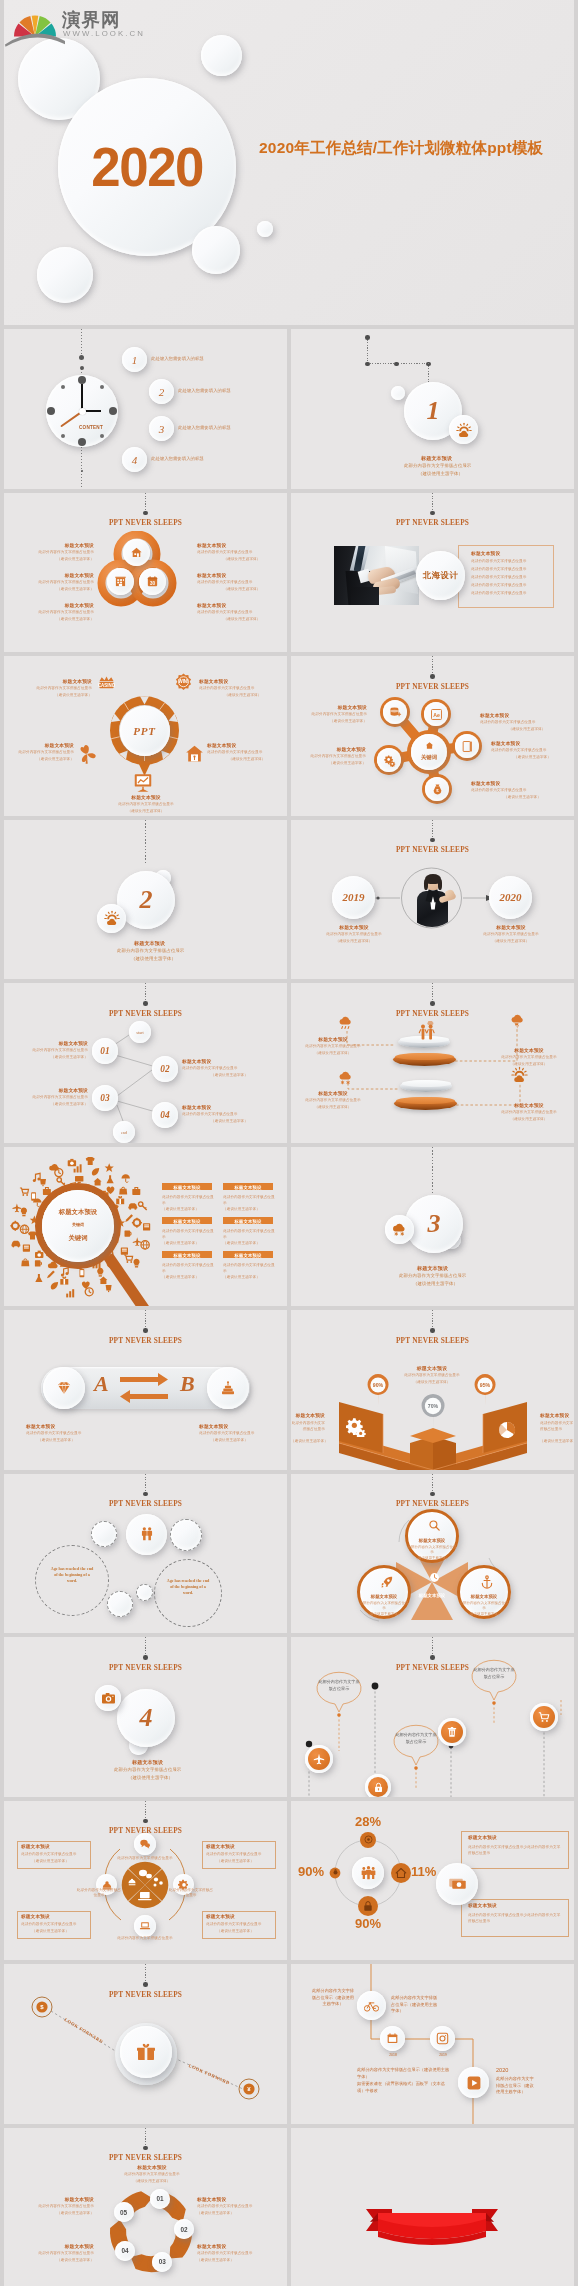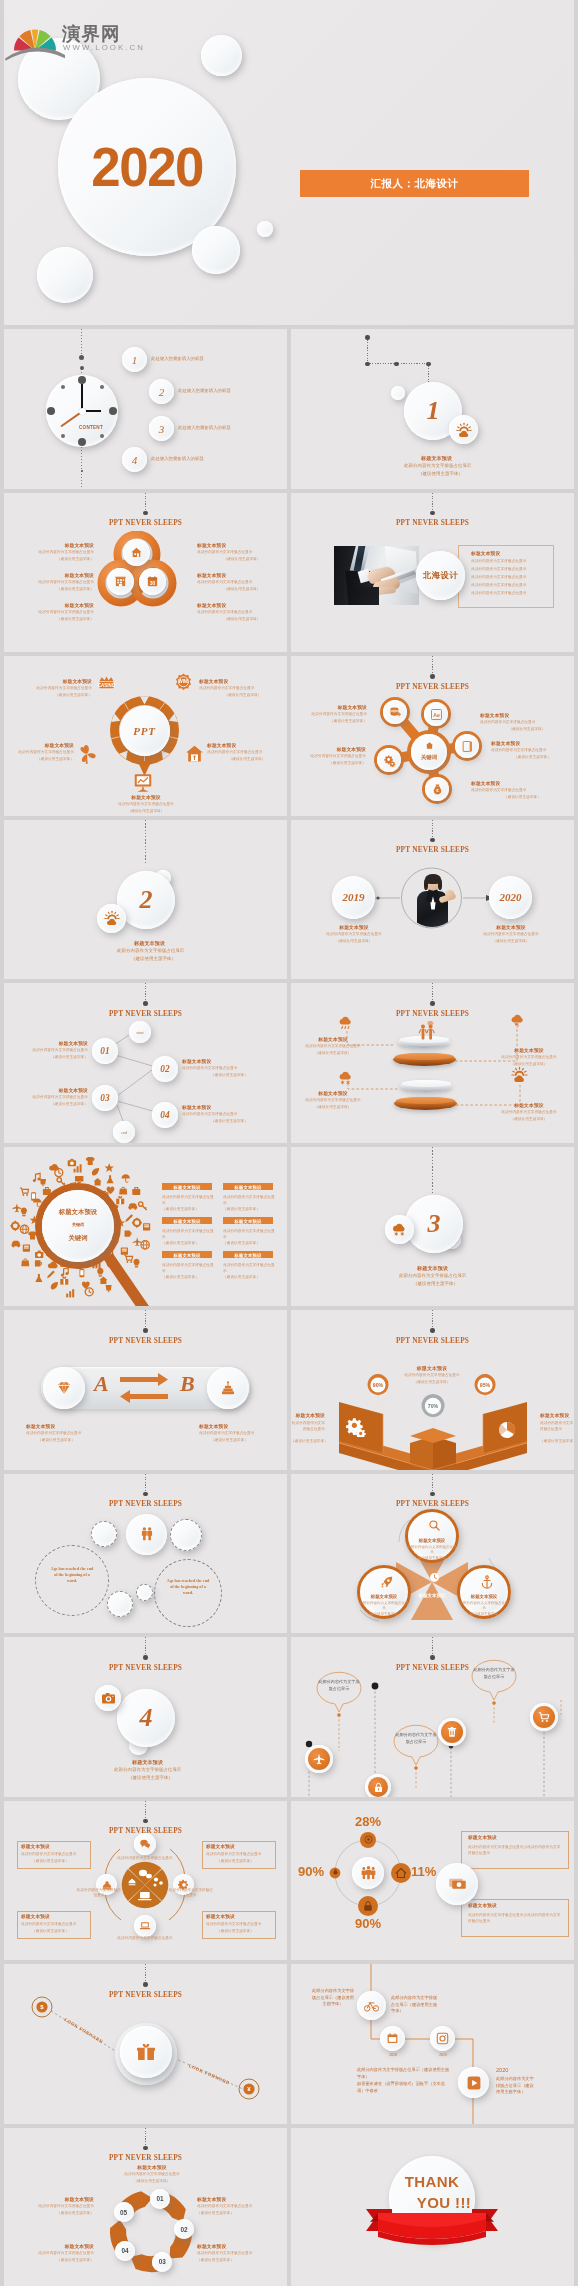--- a/index.html
+++ b/index.html
@@ -28,36 +28,34 @@
   <div class="wc" style="left:197px;top:35px;width:41px;height:41px;"></div>
   <div class="wc" style="left:54px;top:78px;width:178px;height:178px;">
      <div class="abs" style="left:0;top:0;width:100%;height:100%;display:flex;align-items:center;justify-content:center;">
           <span style="font-size:55px;font-weight:bold;color:#c8651f;display:inline-block;transform:scaleX(.96);letter-spacing:-1.5px;">2020</span>
         </div>
   </div>
   <div class="wc" style="left:33px;top:247px;width:56px;height:56px;"></div>
   <div class="wc" style="left:188px;top:226px;width:48px;height:48px;"></div>
   <div class="wc" style="left:253px;top:221px;width:16px;height:16px;"></div>
 
-  <div class="abs" style="left:0px;top:0px;width:170px;height:46px;margin-top:14px;">
+  <div class="abs" style="left:0px;top:0px;width:170px;height:46px;">
     <svg width="64" height="48" viewBox="0 0 64 48" style="position:absolute;left:0px;top:-1px;">
       <path d="M 10.0 37.5 A 21 21 0 0 1 14.5 24.6 L 29.4 36.3 A 2.0 2.0 0 0 0 29.0 37.5 Z" fill="#cf3345"></path>
       <path d="M 15.4 23.4 A 21 21 0 0 1 26.3 17.0 L 30.6 35.6 A 2.0 2.0 0 0 0 29.5 36.2 Z" fill="#e07b28"></path>
       <path d="M 27.7 16.8 A 21 21 0 0 1 34.3 16.8 L 31.3 35.5 A 2.0 2.0 0 0 0 30.7 35.5 Z" fill="#f0a82a"></path>
       <path d="M 35.7 17.0 A 21 21 0 0 1 46.6 23.4 L 32.5 36.2 A 2.0 2.0 0 0 0 31.4 35.6 Z" fill="#82c341"></path>
       <path d="M 47.5 24.6 A 21 21 0 0 1 52.0 37.5 L 33.0 37.5 A 2.0 2.0 0 0 0 32.6 36.3 Z" fill="#1ba59c"></path>
       <path d="M 1 45.5 Q 31 25.5 61 42 L 61 45.2 Q 31 30.5 1.5 47.8 Z" fill="#8a8a8a"></path>
     </svg>
     <div class="abs" style="left:58px;top:9px;font-size:18.5px;font-weight:bold;color:#6e6e6e;letter-spacing:1px;line-height:22px;">演界网</div>
     <div class="abs" style="left:59px;top:29px;font-size:7.8px;color:#9a9a9a;letter-spacing:2.1px;">WWW.LOOK.CN</div>
   </div>
 
-  <div class="abs" style="left:296px;top:170px;width:229px;height:27px;background:#ed7f33;display:flex;align-items:center;justify-content:center;">
-    <span style="font-size:10.5px;color:#ffffff;font-weight:bold;letter-spacing:.5px;">汇报人：北海设计</span>
-  </div>
+  <div class="abs" style="left:255px;top:138px;font-size:15.5px;font-weight:bold;color:#d2701f;white-space:nowrap;letter-spacing:.2px;">2020年工作总结/工作计划微粒体ppt模板</div>
 </div>
 
 <div class="slide sl" style="top:329px;">
   <div class="stem" style="left:77px;top:0;height:26px;background:repeating-linear-gradient(#7d7d7d 0 1.4px,transparent 1.4px 3px);"></div>
   <div class="stem" style="left:77px;top:40px;height:145px;background:repeating-linear-gradient(#7d7d7d 0 1.4px,transparent 1.4px 3px);"></div>
   <div class="abs" style="left:75px;top:26px;width:5px;height:5px;border-radius:50%;background:#585858;"></div>
   <div class="abs" style="left:75.5px;top:37px;width:4px;height:4px;border-radius:50%;background:#585858;"></div>
   <div class="abs" style="left:75.5px;top:107px;width:4px;height:4px;border-radius:50%;background:#585858;"></div>
   <div class="abs" style="left:76.5px;top:141px;width:2px;height:2px;border-radius:50%;background:#585858;"></div>
 
@@ -1439,24 +1437,20 @@
   <div class="bd" style="left:193px;top:130px;width:90px;text-align:left;">（建议使用主题字体）</div>
   <div class="hd" style="left:2px;top:115px;width:88px;text-align:right;font-size:4.7px;">标题文本预设</div>
   <div class="bd" style="left:2px;top:123px;width:88px;text-align:right;">此部分内容作为文字排版占位显示</div>
   <div class="bd" style="left:2px;top:130px;width:88px;text-align:right;">（建议使用主题字体）</div>
   <div class="hd" style="left:2px;top:68px;width:88px;text-align:right;font-size:4.7px;">标题文本预设</div>
   <div class="bd" style="left:2px;top:76px;width:88px;text-align:right;">此部分内容作为文字排版占位显示</div>
   <div class="bd" style="left:2px;top:83px;width:88px;text-align:right;">（建议使用主题字体）</div>
 </div>
 
 <div class="slide sr" style="top:2127.5px;">
-  <div class="wc" style="left:98px;top:28px;width:86px;height:86px;">
-    <div class="abs" style="left:0;top:17px;width:100%;text-align:center;font-size:15px;font-weight:bold;color:#c2692d;letter-spacing:.4px;">THANK</div>
-    <div class="abs" style="left:12px;top:38px;width:100%;text-align:center;font-size:15px;font-weight:bold;color:#c2692d;letter-spacing:.4px;">YOU !!!</div>
-  </div>
   <svg width="140" height="52" style="position:absolute;left:71px;top:73px;">
     <path d="M4 8 L30 8 L30 30 L4 30 L12 19 Z" fill="#c80d0d"></path>
     <path d="M136 8 L110 8 L110 30 L136 30 L128 19 Z" fill="#c80d0d"></path>
     <path d="M16 12 L124 12 L124 30 Q70 46 16 30 Z" fill="#e81414"></path>
     <path d="M16 12 L124 12 L124 18 Q70 34 16 18 Z" fill="#f52222"></path>
     <path d="M16 30 L16 36 Q70 52 124 36 L124 30 Q70 46 16 30 Z" fill="#d61010"></path>
     <path d="M16 12 L16 20 L8 21 Z" fill="#a40909"></path>
     <path d="M124 12 L124 20 L132 21 Z" fill="#a40909"></path>
   </svg>
 </div>

